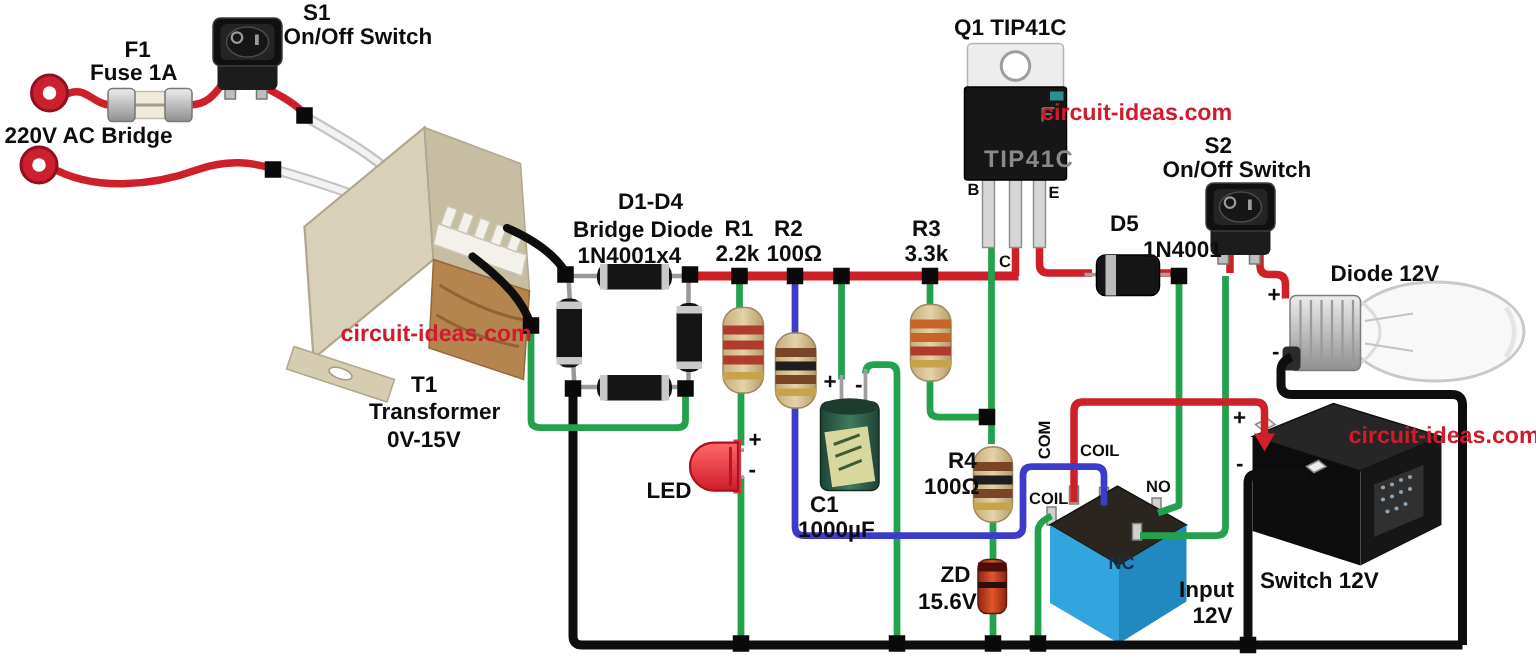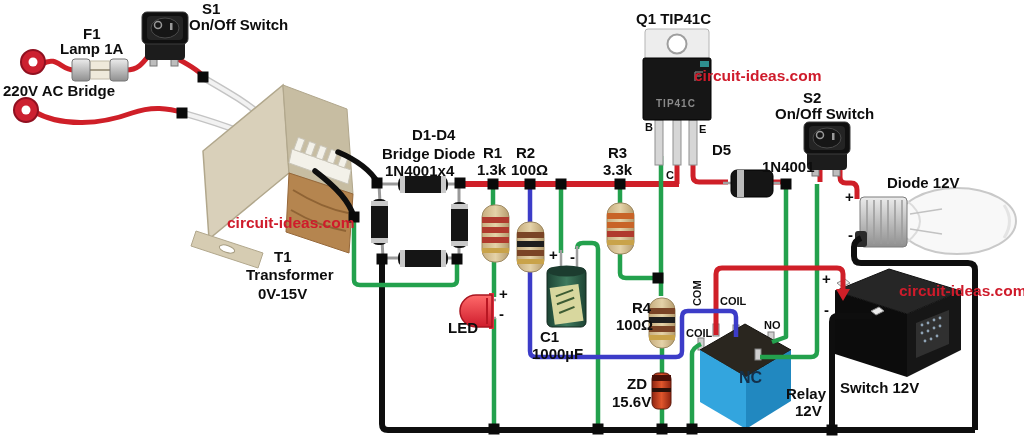--- a/index.html
+++ b/index.html
@@ -4,23 +4,23 @@
 <style>
   html,body{margin:0;padding:0;background:#fff;}
   #stage{position:relative;width:1024px;height:445px;background:var(--bg,#fff);overflow:hidden;
          font-family:"Liberation Sans","DejaVu Sans",sans-serif;}
   #wires{position:absolute;left:0;top:0;}
   .lb,.pin,.sgn,.wm,.mark{position:absolute;font-weight:bold;color:#0d0d0d;white-space:nowrap;line-height:1.1;}
   .lb{font-size:15px;}
   .pin{font-size:11px;}
   .sgn{font-size:15px;}
   .wm{font-size:15.5px;color:var(--watermark,#cf1b2b);letter-spacing:0px;}
-  .mark{font-size:10px;color:#8a8a8a;letter-spacing:1px;}
+  .mark{font-size:16px;color:#8a8a8a;letter-spacing:1px;}
   .rot{transform:rotate(-90deg);transform-origin:left bottom;}
-  .nc-pin{color:#14304a;font-size:16px;}
+  .nc-pin{color:#14304a;font-size:12px;}
   
   .wR{stroke:var(--wire-red);stroke-width:5;fill:none;stroke-linejoin:round;}
   .wR6{stroke:var(--wire-red);stroke-width:6;fill:none;stroke-linejoin:round;}
   .wG{stroke:var(--wire-green);stroke-width:4.5;fill:none;stroke-linejoin:round;}
   .wB{stroke:var(--wire-blue);stroke-width:4.5;fill:none;stroke-linejoin:round;}
   .wK{stroke:var(--wire-black);stroke-width:6;fill:none;stroke-linejoin:round;}
   .wK5{stroke:var(--wire-black);stroke-width:5.5;fill:none;stroke-linecap:round;}
   .wWc{stroke:#c4c4c4;stroke-width:7;fill:none;stroke-linecap:round;}
   .wW{stroke:var(--wire-white);stroke-width:4;fill:none;stroke-linecap:round;}
   .node{fill:var(--node);}
@@ -303,61 +303,61 @@
     <rect class="node" x="780.5" y="178.5" width="11" height="11"></rect>
     <rect class="node" x="488.5" y="423.5" width="11" height="11"></rect>
     <rect class="node" x="592.5" y="423.5" width="11" height="11"></rect>
     <rect class="node" x="656.5" y="423.5" width="11" height="11"></rect>
     <rect class="node" x="686.5" y="423.5" width="11" height="11"></rect>
     <rect class="node" x="826.5" y="424.5" width="11" height="11"></rect>
   </g>
 </svg>
 
 <div class="lb" style="left:83px;top:26px">F1</div>
-<div class="lb" style="left:60px;top:41px">Lamp 1A</div>
+<div class="lb" style="left:60px;top:41px">Fuse 1A</div>
 <div class="lb" style="left:202px;top:1px">S1</div>
 <div class="lb" style="left:189px;top:17px">On/Off Switch</div>
 <div class="lb" style="left:3px;top:83px">220V AC Bridge</div>
 
 <div class="lb" style="left:274px;top:249px">T1</div>
 <div class="lb" style="left:246px;top:267px">Transformer</div>
 <div class="lb" style="left:258px;top:286px">0V-15V</div>
 
 <div class="lb" style="left:412px;top:127px">D1-D4</div>
 <div class="lb" style="left:382px;top:146px">Bridge Diode</div>
 <div class="lb" style="left:385px;top:163px">1N4001x4</div>
 
 <div class="lb" style="left:483px;top:145px">R1</div>
-<div class="lb" style="left:477px;top:162px">1.3k</div>
+<div class="lb" style="left:477px;top:162px">2.2k</div>
 <div class="lb" style="left:516px;top:145px">R2</div>
 <div class="lb" style="left:511px;top:162px">100Ω</div>
 <div class="lb" style="left:608px;top:145px">R3</div>
 <div class="lb" style="left:603px;top:162px">3.3k</div>
 
 <div class="lb" style="left:636px;top:11px">Q1 TIP41C</div>
 <div class="mark" style="left:656px;top:98px">TIP41C</div>
 <div class="pin" style="left:645px;top:121px">B</div>
 <div class="pin" style="left:699px;top:123px">E</div>
 <div class="pin" style="left:666px;top:169px">C</div>
 
-<div class="lb" style="left:712px;top:142px">D5</div>
+<div class="lb" style="left:740px;top:142px">D5</div>
 <div class="lb" style="left:762px;top:159px">1N4001</div>
 <div class="lb" style="left:803px;top:90px">S2</div>
 <div class="lb" style="left:775px;top:106px">On/Off Switch</div>
 <div class="lb" style="left:887px;top:175px">Diode 12V</div>
 
-<div class="lb" style="left:448px;top:320px">LED</div>
+<div class="lb" style="left:431px;top:320px">LED</div>
 <div class="lb" style="left:540px;top:329px">C1</div>
 <div class="lb" style="left:532px;top:346px">1000µF</div>
 <div class="lb" style="left:632px;top:300px">R4</div>
 <div class="lb" style="left:616px;top:317px">100Ω</div>
 <div class="lb" style="left:627px;top:376px">ZD</div>
 <div class="lb" style="left:612px;top:394px">15.6V</div>
 
-<div class="lb" style="left:786px;top:386px">Relay</div>
+<div class="lb" style="left:786px;top:386px">Input</div>
 <div class="lb" style="left:795px;top:403px">12V</div>
 <div class="lb" style="left:840px;top:380px">Switch 12V</div>
 
 <div class="pin rot" style="left:703px;top:294px">COM</div>
 <div class="pin" style="left:720px;top:295px">COIL</div>
 <div class="pin" style="left:686px;top:327px">COIL</div>
 <div class="pin" style="left:764px;top:319px">NO</div>
 <div class="pin nc-pin" style="left:739px;top:369px">NC</div>
 
 <div class="sgn" style="left:499px;top:286px">+</div>

